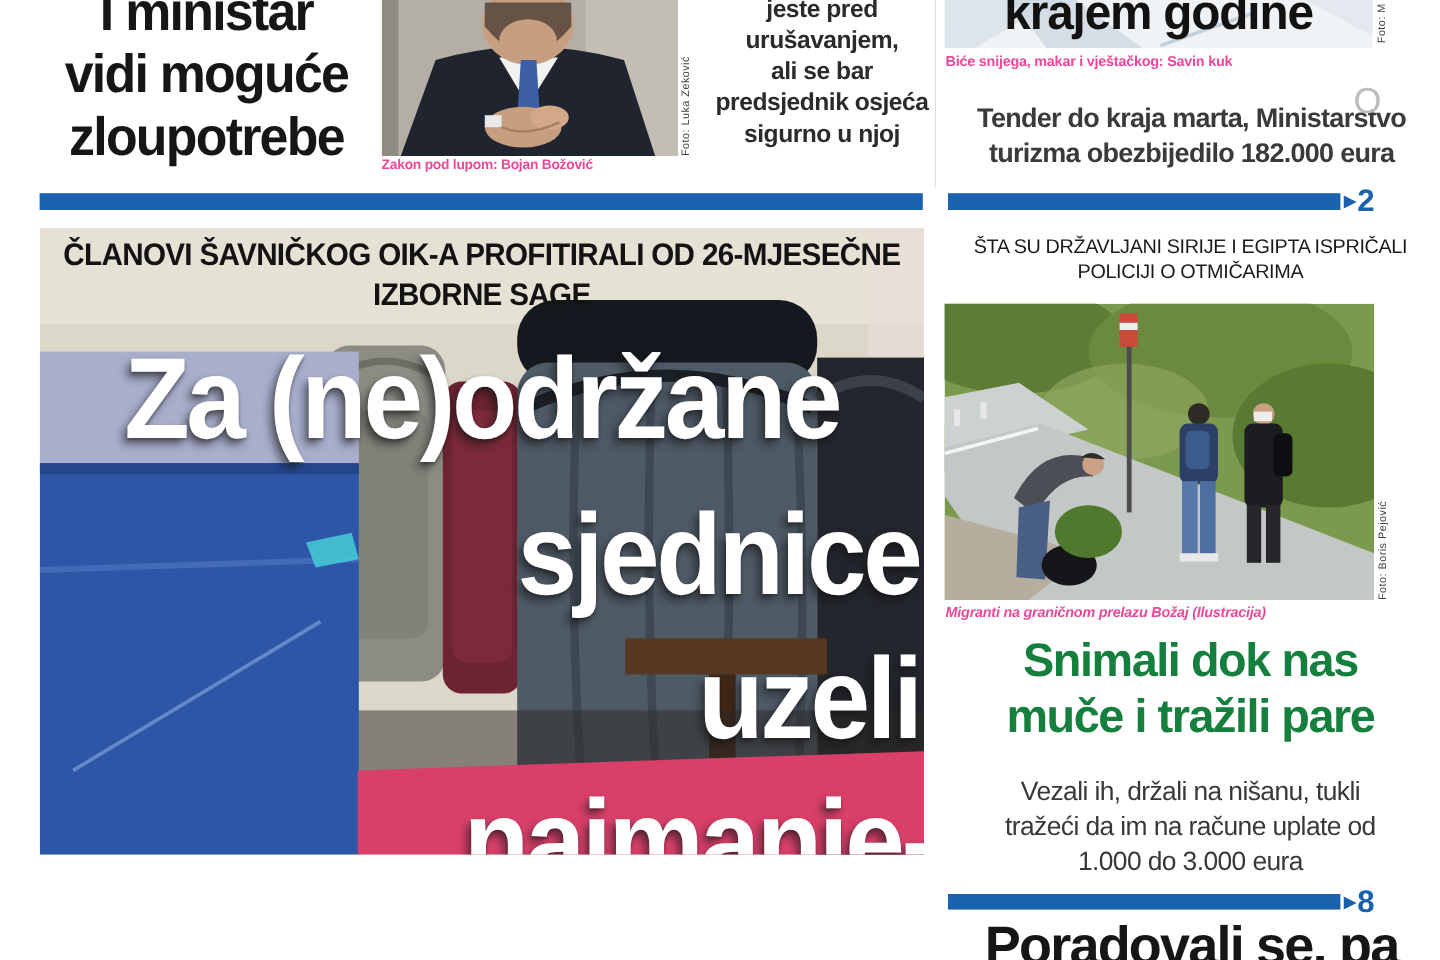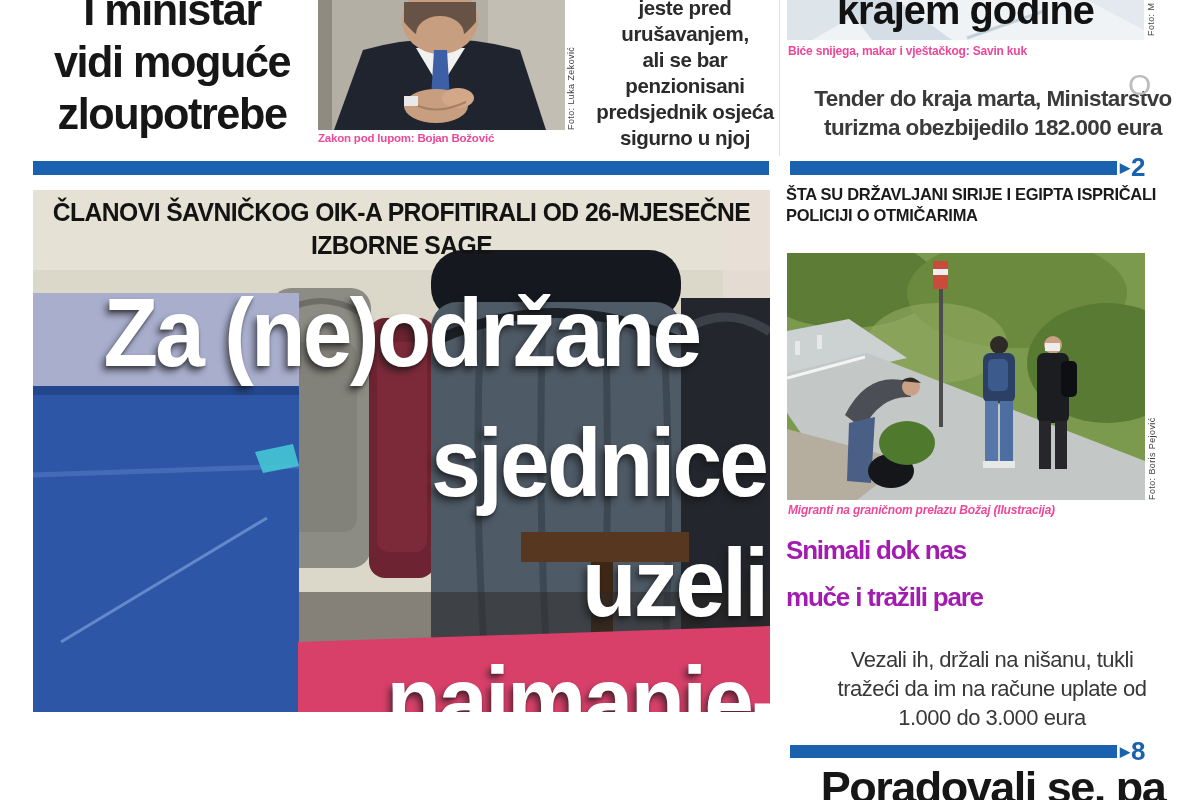--- a/index.html
+++ b/index.html
@@ -34,24 +34,24 @@
   
   #main-story{left:33px;top:190px;width:737px;height:522px;overflow:hidden;}
   .kicker{top:6px;left:0;width:100%;text-align:center;font-size:26px;line-height:33px;
           font-weight:800;color:#131313;letter-spacing:-0.6px;transform:scaleX(.95);}
   .mega{font-weight:900;font-size:96px;line-height:1;color:#fff;letter-spacing:-3px;white-space:nowrap;
         text-shadow:-4px 5px 7px rgba(22,22,22,.55), 0 2px 3px rgba(0,0,0,.35);}
   .mega.c{transform:scaleX(.93);transform-origin:center;}
   .mega.r{transform:scaleX(.93);transform-origin:right;}
 
   
-  .r-kicker{left:786px;top:184px;width:412px;font-size:16.5px;line-height:21px;
-            font-weight:700;color:#1a1a1a;letter-spacing:-0.3px;}
-  .r-hl{left:786px;top:527px;width:412px;text-align:left;font-size:26px;line-height:47px;
-        font-weight:800;color:#a21caf;letter-spacing:-1.2px;}
+  .r-kicker{left:786px;top:196px;width:412px;text-align:center;font-size:16.5px;line-height:21px;
+            font-weight:400;color:#1a1a1a;letter-spacing:-0.3px;}
+  .r-hl{left:786px;top:527px;width:412px;text-align:center;font-size:39px;line-height:47px;
+        font-weight:800;color:#15803d;letter-spacing:-1.2px;}
   .r-deck{left:786px;top:645px;width:412px;text-align:center;font-size:22px;line-height:29px;
           font-weight:500;color:#383838;letter-spacing:-0.5px;}
   .b-hl{left:786px;top:762px;width:414px;text-align:center;font-size:45px;font-weight:800;
         letter-spacing:-1.5px;color:#161616;}
 
   .gutter{width:1px;background:#e1e1e1;}
   .stray{color:#bdbdbd;font-size:30px;font-weight:400;}
   svg{display:block;}
 </style>
 </head>
@@ -82,21 +82,20 @@
       <rect x="86" y="96" width="14" height="10" fill="#e9e9e7"></rect>
     </svg>
   </div>
   <div class="abs cap" style="left:318px;top:132px;width:250px;">Zakon pod lupom: Bojan Božović</div>
   <div class="abs v-credit" style="left:566px;top:12px;height:118px;">Foto: Luka Zeković</div>
 
   <div class="abs center-col">
     <div>jeste pred</div>
     <div>urušavanjem,</div>
     <div>ali se bar</div>
-    <div>penzionisani</div>
     <div>predsjednik osjeća</div>
     <div>sigurno u njoj</div>
   </div>
 
   <div class="abs gutter" style="left:779px;top:0;height:156px;"></div>
 
   <div class="abs" style="left:787px;top:0;width:357px;height:40px;overflow:hidden;">
     <svg viewBox="0 0 357 40" width="357" height="40" preserveAspectRatio="none">
       <rect width="357" height="40" fill="#f0f3f5"></rect>
       <path d="M0,0 L95,0 L25,40 L0,40 Z" fill="#dde5eb"></path>

